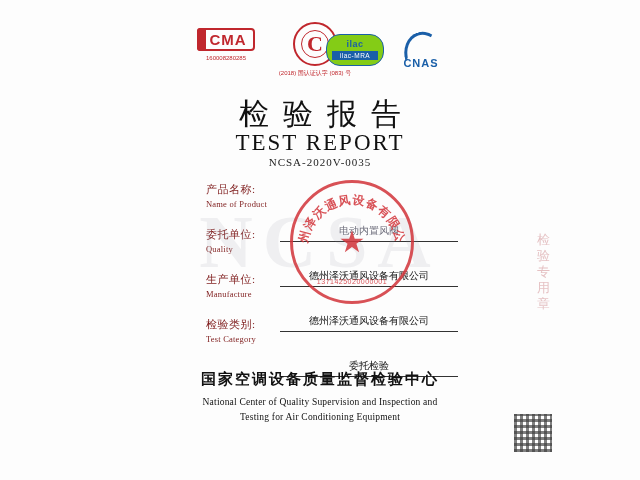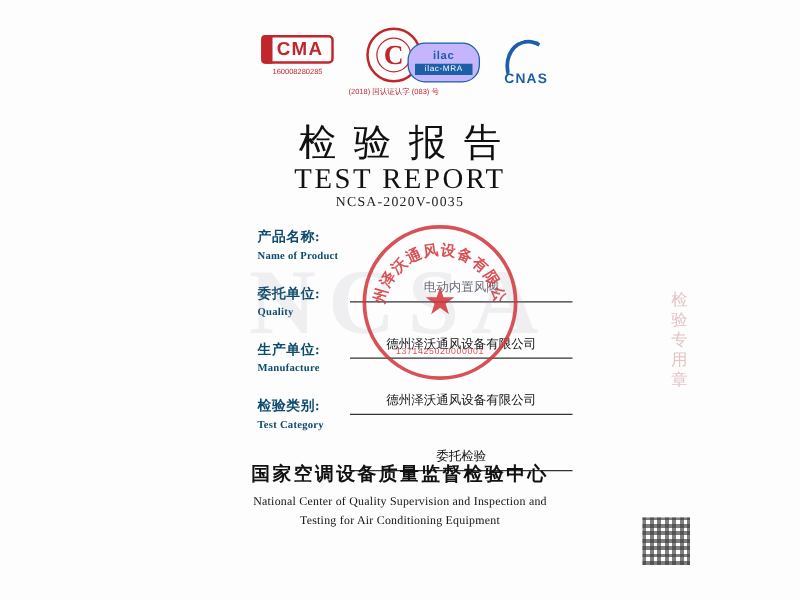--- a/index.html
+++ b/index.html
@@ -26,21 +26,21 @@
     position: absolute;
     top: 12px;
     left: 0;
     width: 640px;
     height: 72px;
   }
 
   
   .mark-cma {
     position: absolute;
-    left: 200px;
+    left: 188px;
     top: 16px;
     width: 76px;
     text-align: center;
   }
   .cma-box {
     display: inline-block;
     border: 2px solid #c0272d;
     border-radius: 4px;
     color: #c0272d;
     font-family: "Liberation Sans", sans-serif;
@@ -111,21 +111,21 @@
 
   
   .mark-ilac {
     position: absolute;
     left: 326px;
     top: 22px;
     width: 56px;
     height: 30px;
     border: 1px solid #1a5fa8;
     border-radius: 14px;
-    background: #c4b5fd;
+    background: #84cc16;
     text-align: center;
     overflow: hidden;
   }
   .ilac-top {
     color: #1a5fa8;
     font-family: "Liberation Sans", sans-serif;
     font-size: 9px;
     font-weight: bold;
     letter-spacing: 0.5px;
     margin-top: 4px;
@@ -231,22 +231,21 @@
   }
   .field-row {
     position: relative;
     height: 45px;
   }
   .field-label {
     position: absolute;
     left: 0;
     top: 2px;
     width: 72px;
-    color: #0c4a6e;
-    font-weight: bold;
+    color: #7f1d1d;
   }
   .label-cn {
     font-family: "Liberation Serif", serif;
     font-size: 11px;
     letter-spacing: 0.5px;
     white-space: nowrap;
   }
   .label-en {
     font-family: "Liberation Serif", serif;
     font-size: 8.5px;

